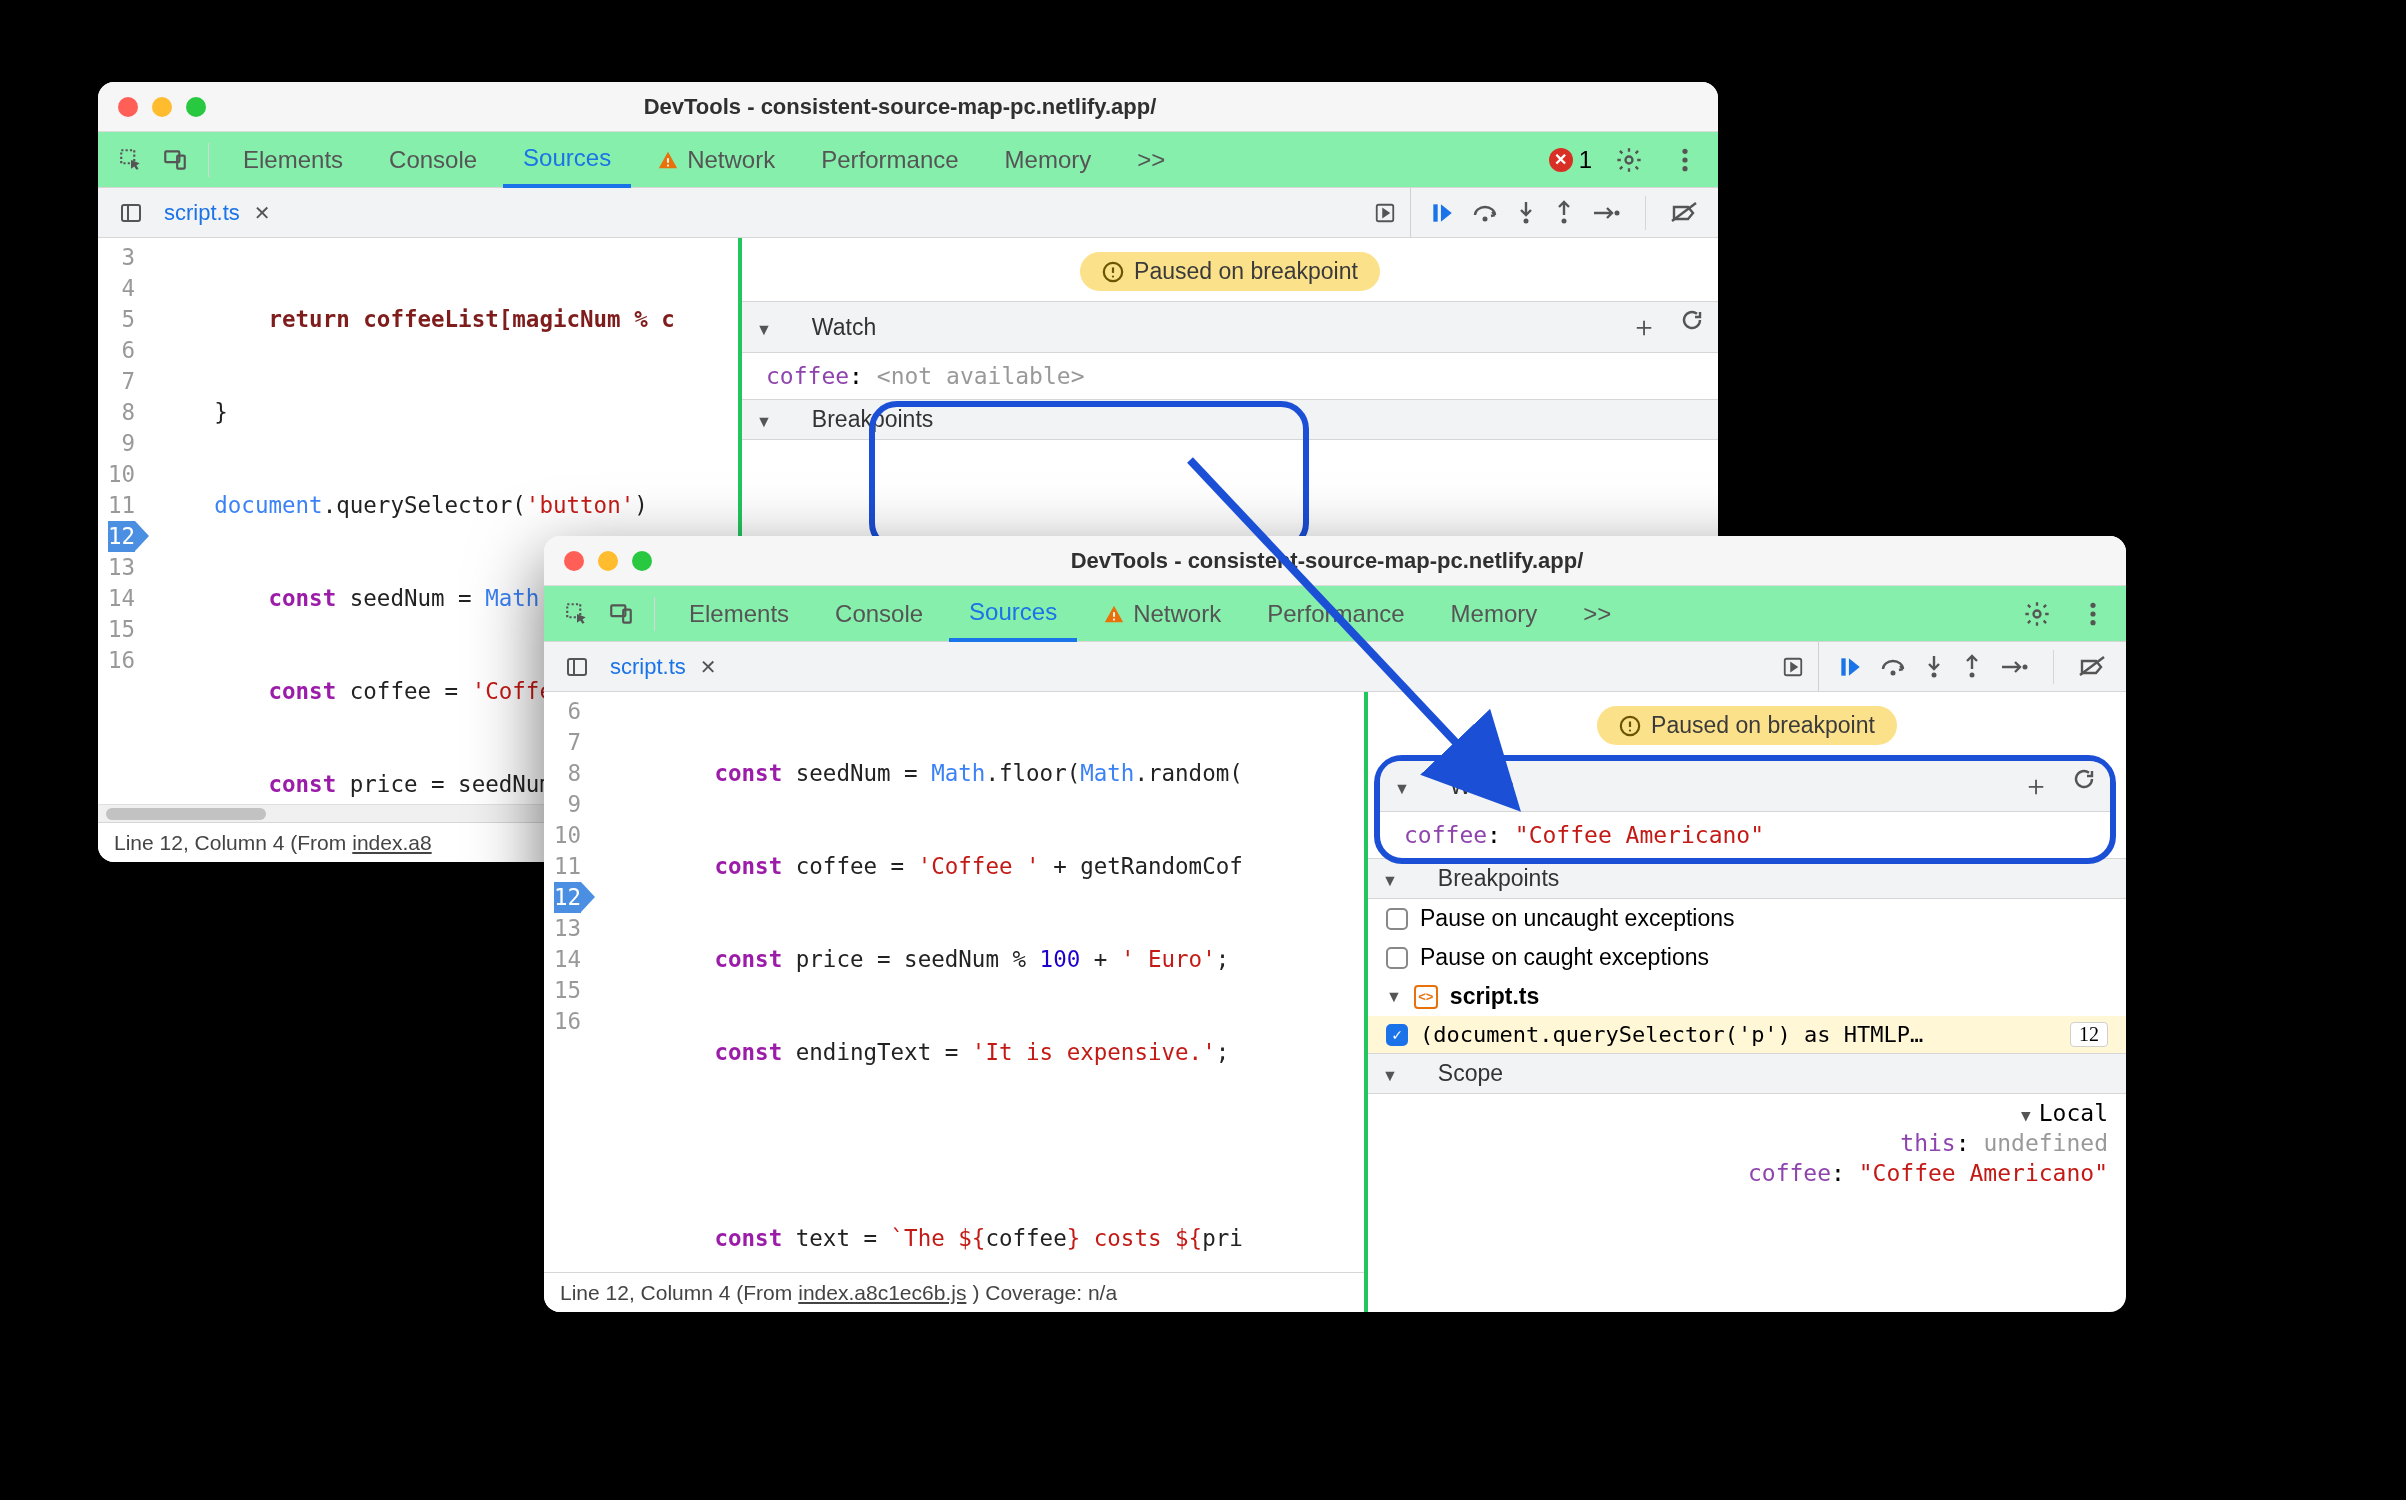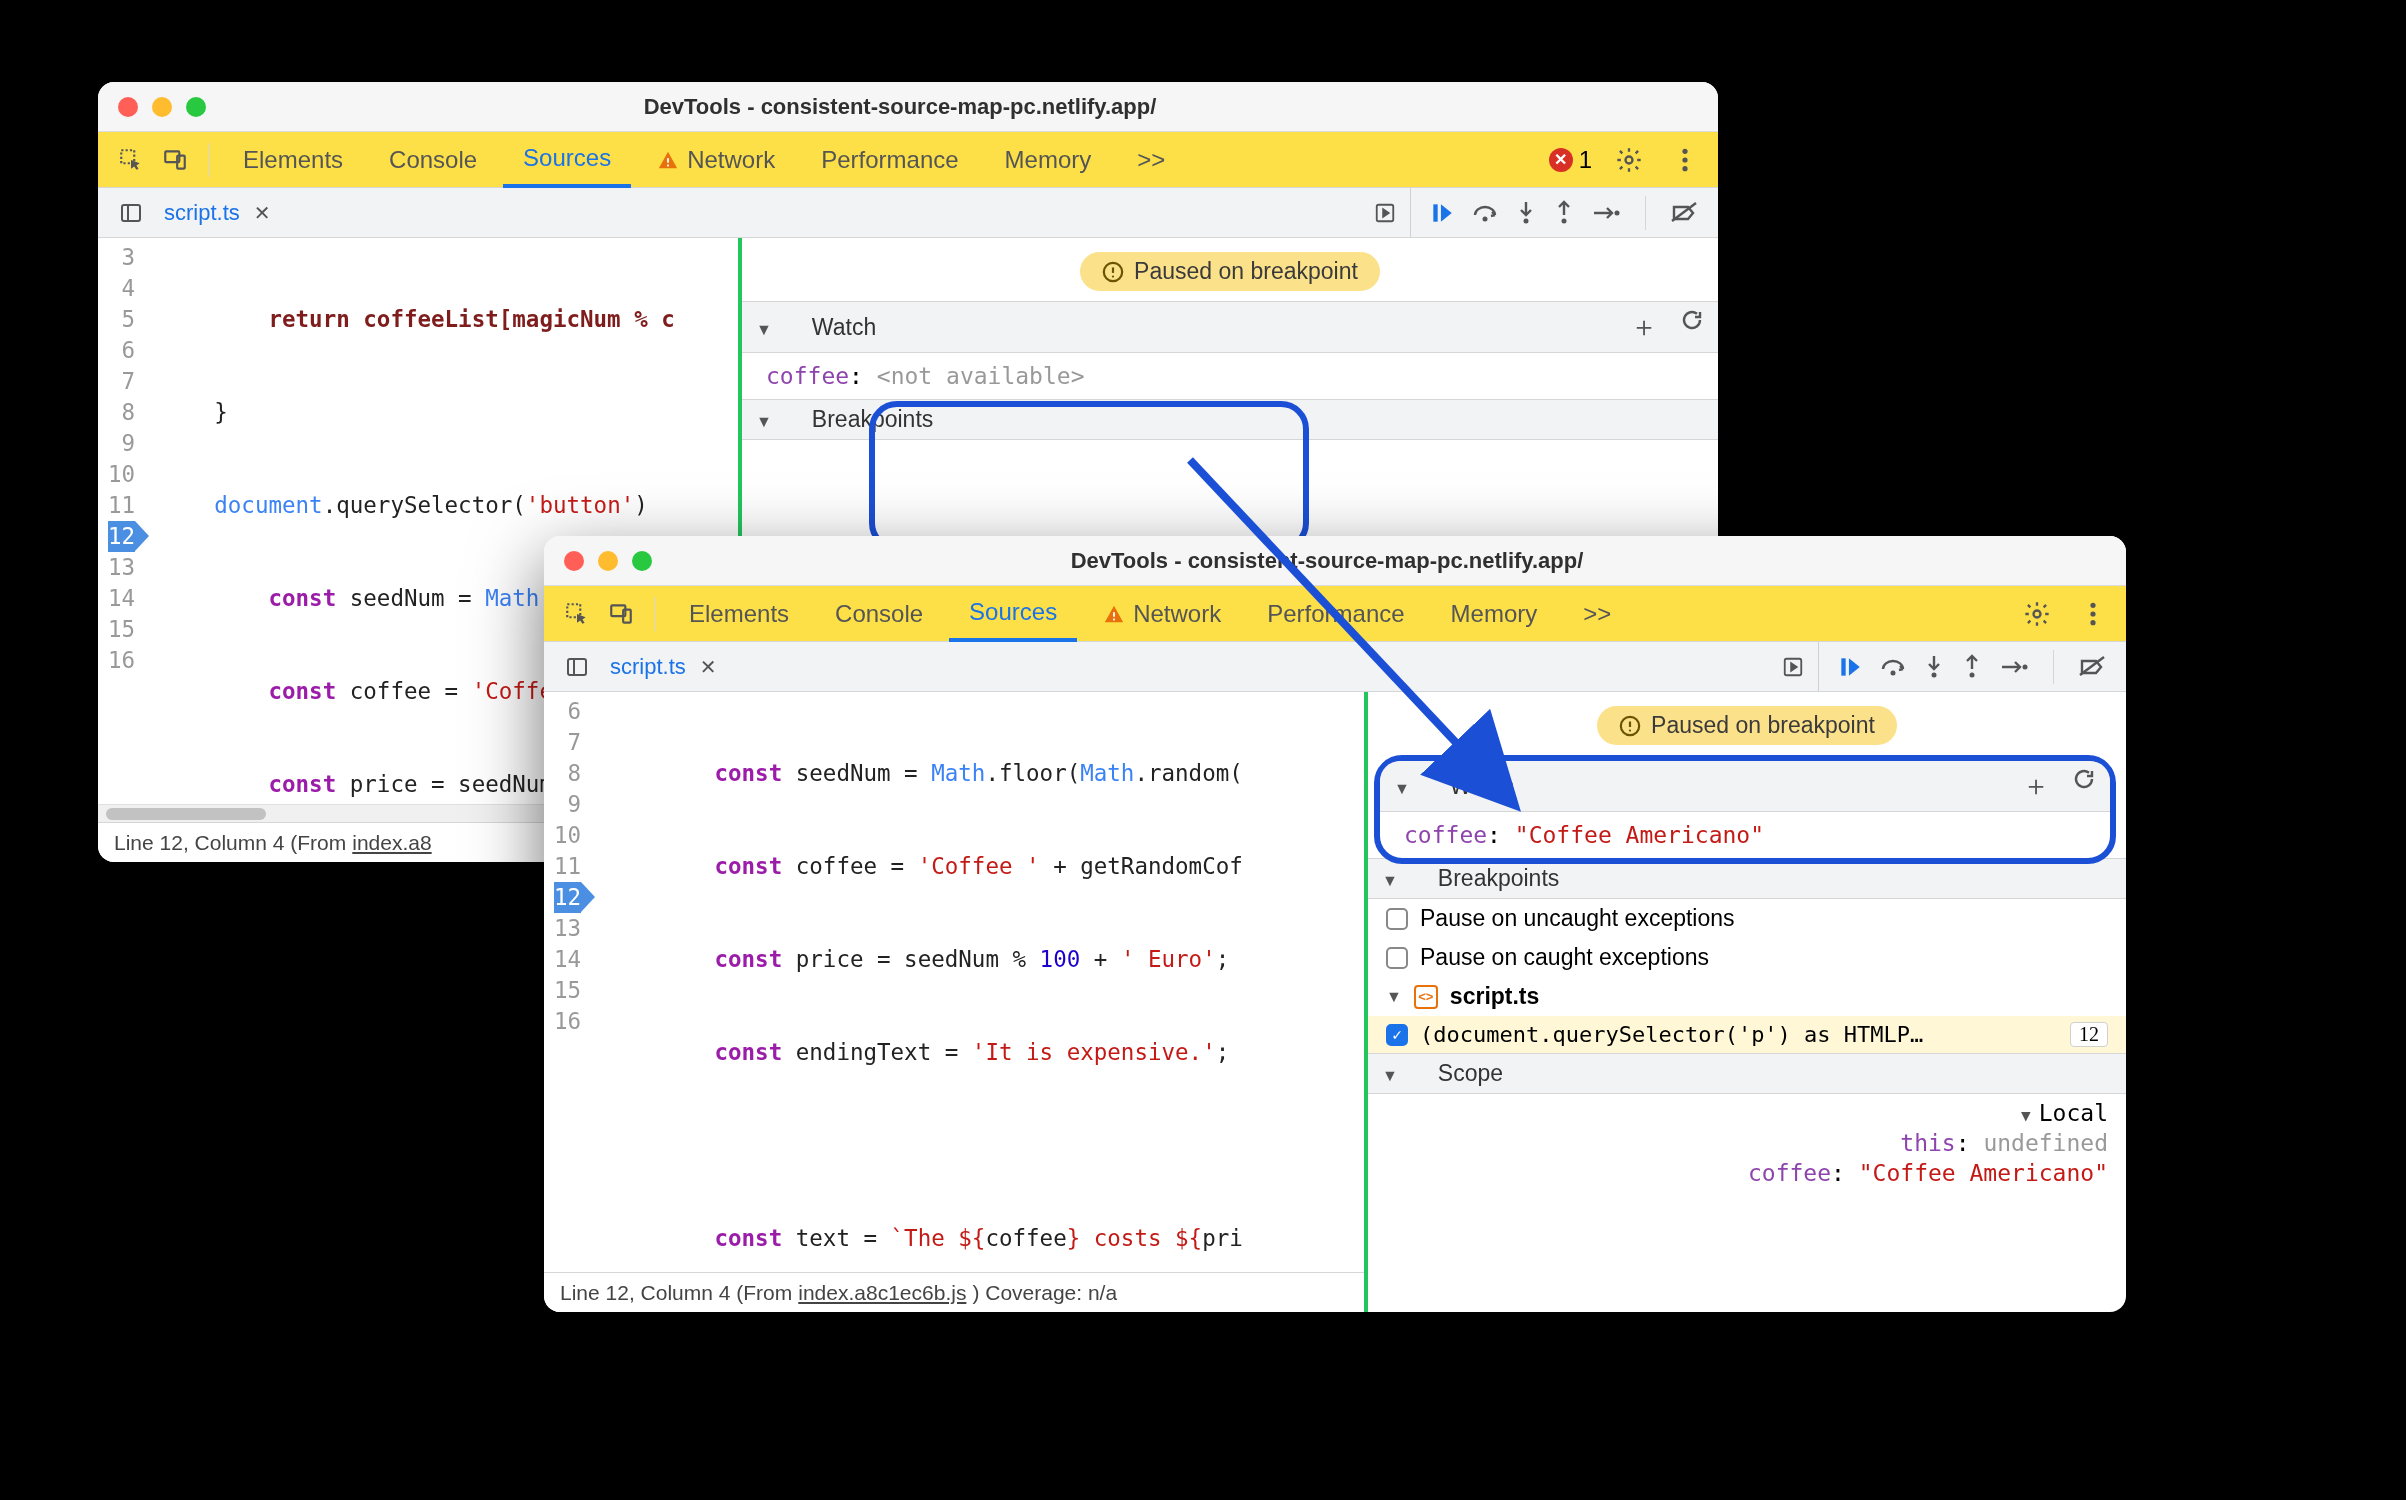--- a/index.html
+++ b/index.html
@@ -5,21 +5,21 @@
 * { margin: 0; padding: 0; box-sizing: border-box; }
 body { background: #000; font-family: -apple-system, BlinkMacSystemFont, "Segoe UI", sans-serif; width: 2406px; height: 1500px; position: relative; overflow: hidden; }
 .window { position: absolute; background: #fff; border-radius: 16px; box-shadow: 0 24px 72px rgba(0,0,0,.55); overflow: hidden; display: flex; flex-direction: column; }
 .w1 { left: 98px; top: 82px; width: 1620px; height: 780px; }
 .w2 { left: 544px; top: 536px; width: 1582px; height: 776px; }
 .titlebar { height: 50px; display: flex; align-items: center; padding: 0 20px; background: #f6f6f6; border-bottom: 1px solid #dcdcdc; position: relative; }
 .traffic { display: flex; gap: 14px; }
 .dot { width: 20px; height: 20px; border-radius: 50%; }
 .dot.r { background: #ff5f57; } .dot.y { background: #febc2e; } .dot.g { background: #28c840; }
 .title { position:absolute; left:0; right:16px; text-align:center; font-size: 22px; font-weight: 600; color: #303030; pointer-events:none;}
-.tabs { height: 56px; display: flex; align-items: center; background: #fde047; border-bottom: 1px solid #d6d6d6; padding: 0 14px; gap: 6px; font-size: 24px; }
+.tabs { height: 56px; display: flex; align-items: center; background: #86efac; border-bottom: 1px solid #d6d6d6; padding: 0 14px; gap: 6px; font-size: 24px; }
 .t-icon { width: 38px; height: 38px; display:inline-flex; align-items:center; justify-content:center; color:#555; }
 .tab { padding: 0 20px; height: 56px; display:flex; align-items:center; color:#555; cursor:pointer; gap:8px;}
 .tab.active { color:#1a73e8; border-bottom: 4px solid #1a73e8; }
 .tabs-right { margin-left:auto; display:flex; align-items:center; gap:18px;}
 .divider { width:1px; height:34px; background:#d6d6d6; margin:0 8px;}
 .filebar { height: 50px; display:flex; align-items:center; background:#f1f3f4; border-bottom:1px solid #d6d6d6; font-size: 22px; }
 .filebar .left { display:flex; align-items:center; gap:14px; padding:0 14px; flex:1;}
 .filebar .left .fname { color:#1a73e8;}
 .filebar .play-end { width:44px; display:flex; justify-content:center; padding-right:6px; color:#555;}
 .debugbar { display:flex; align-items:center; gap:16px; padding:0 18px;}

